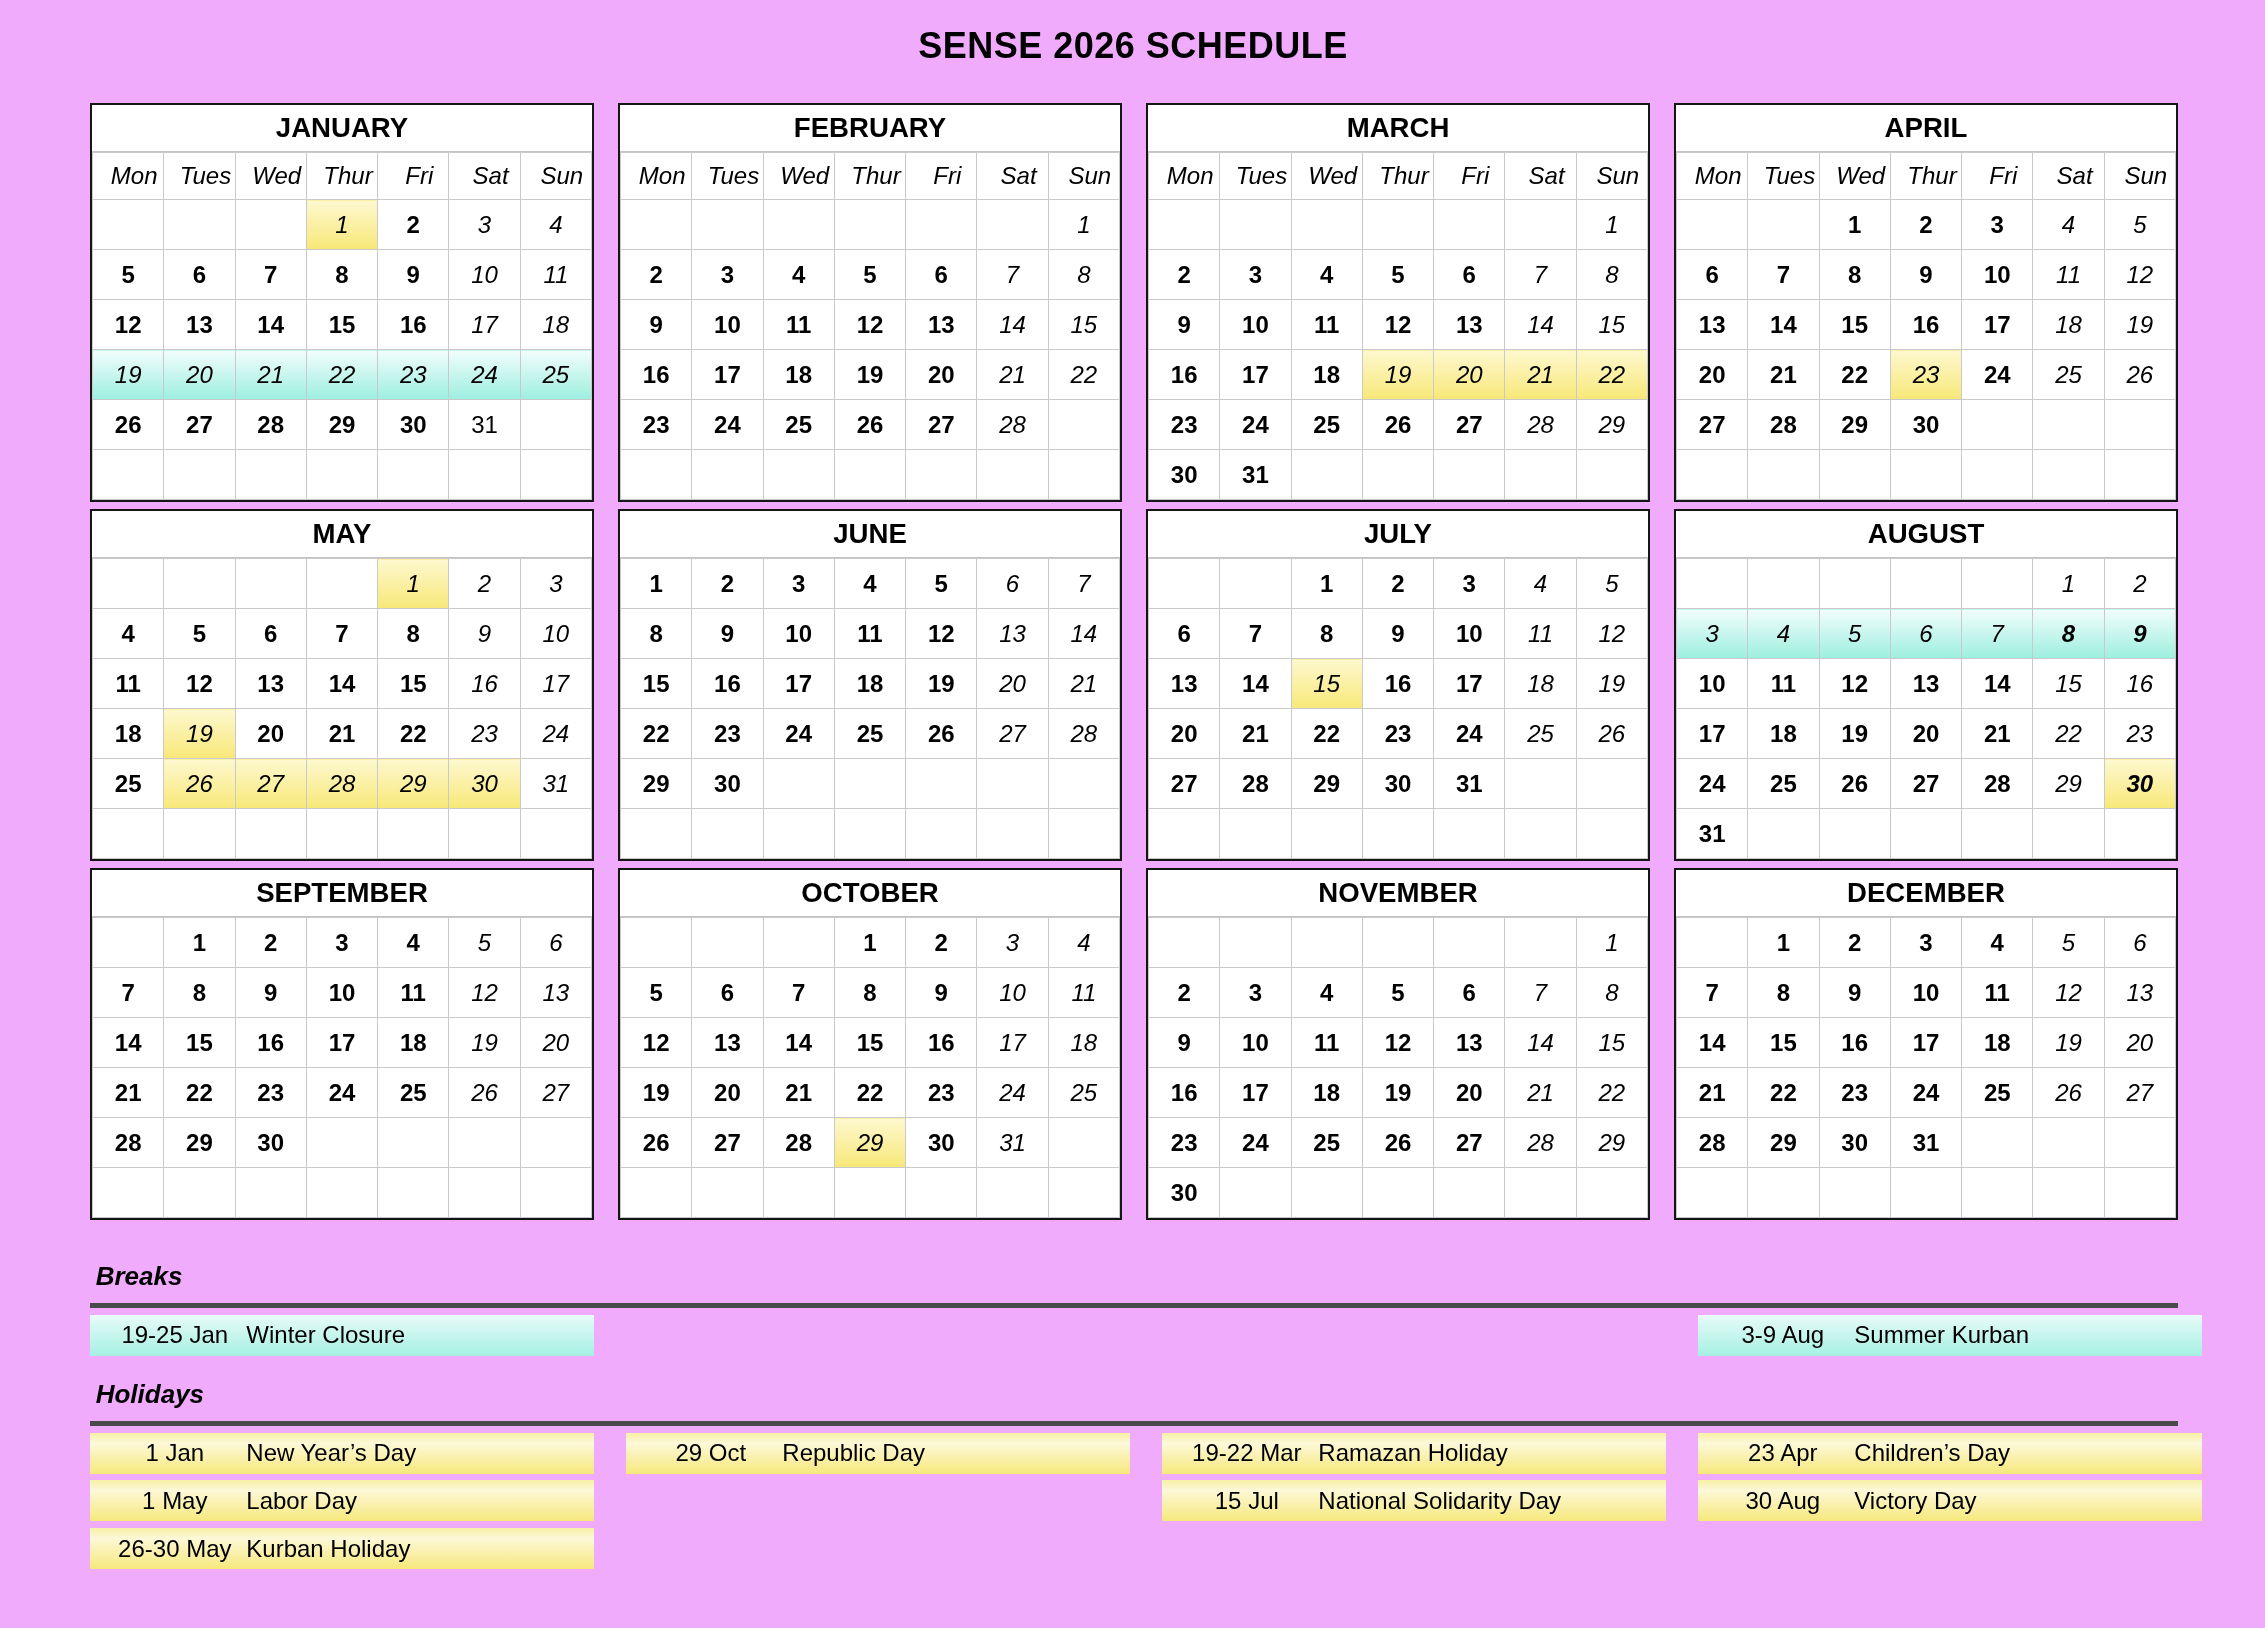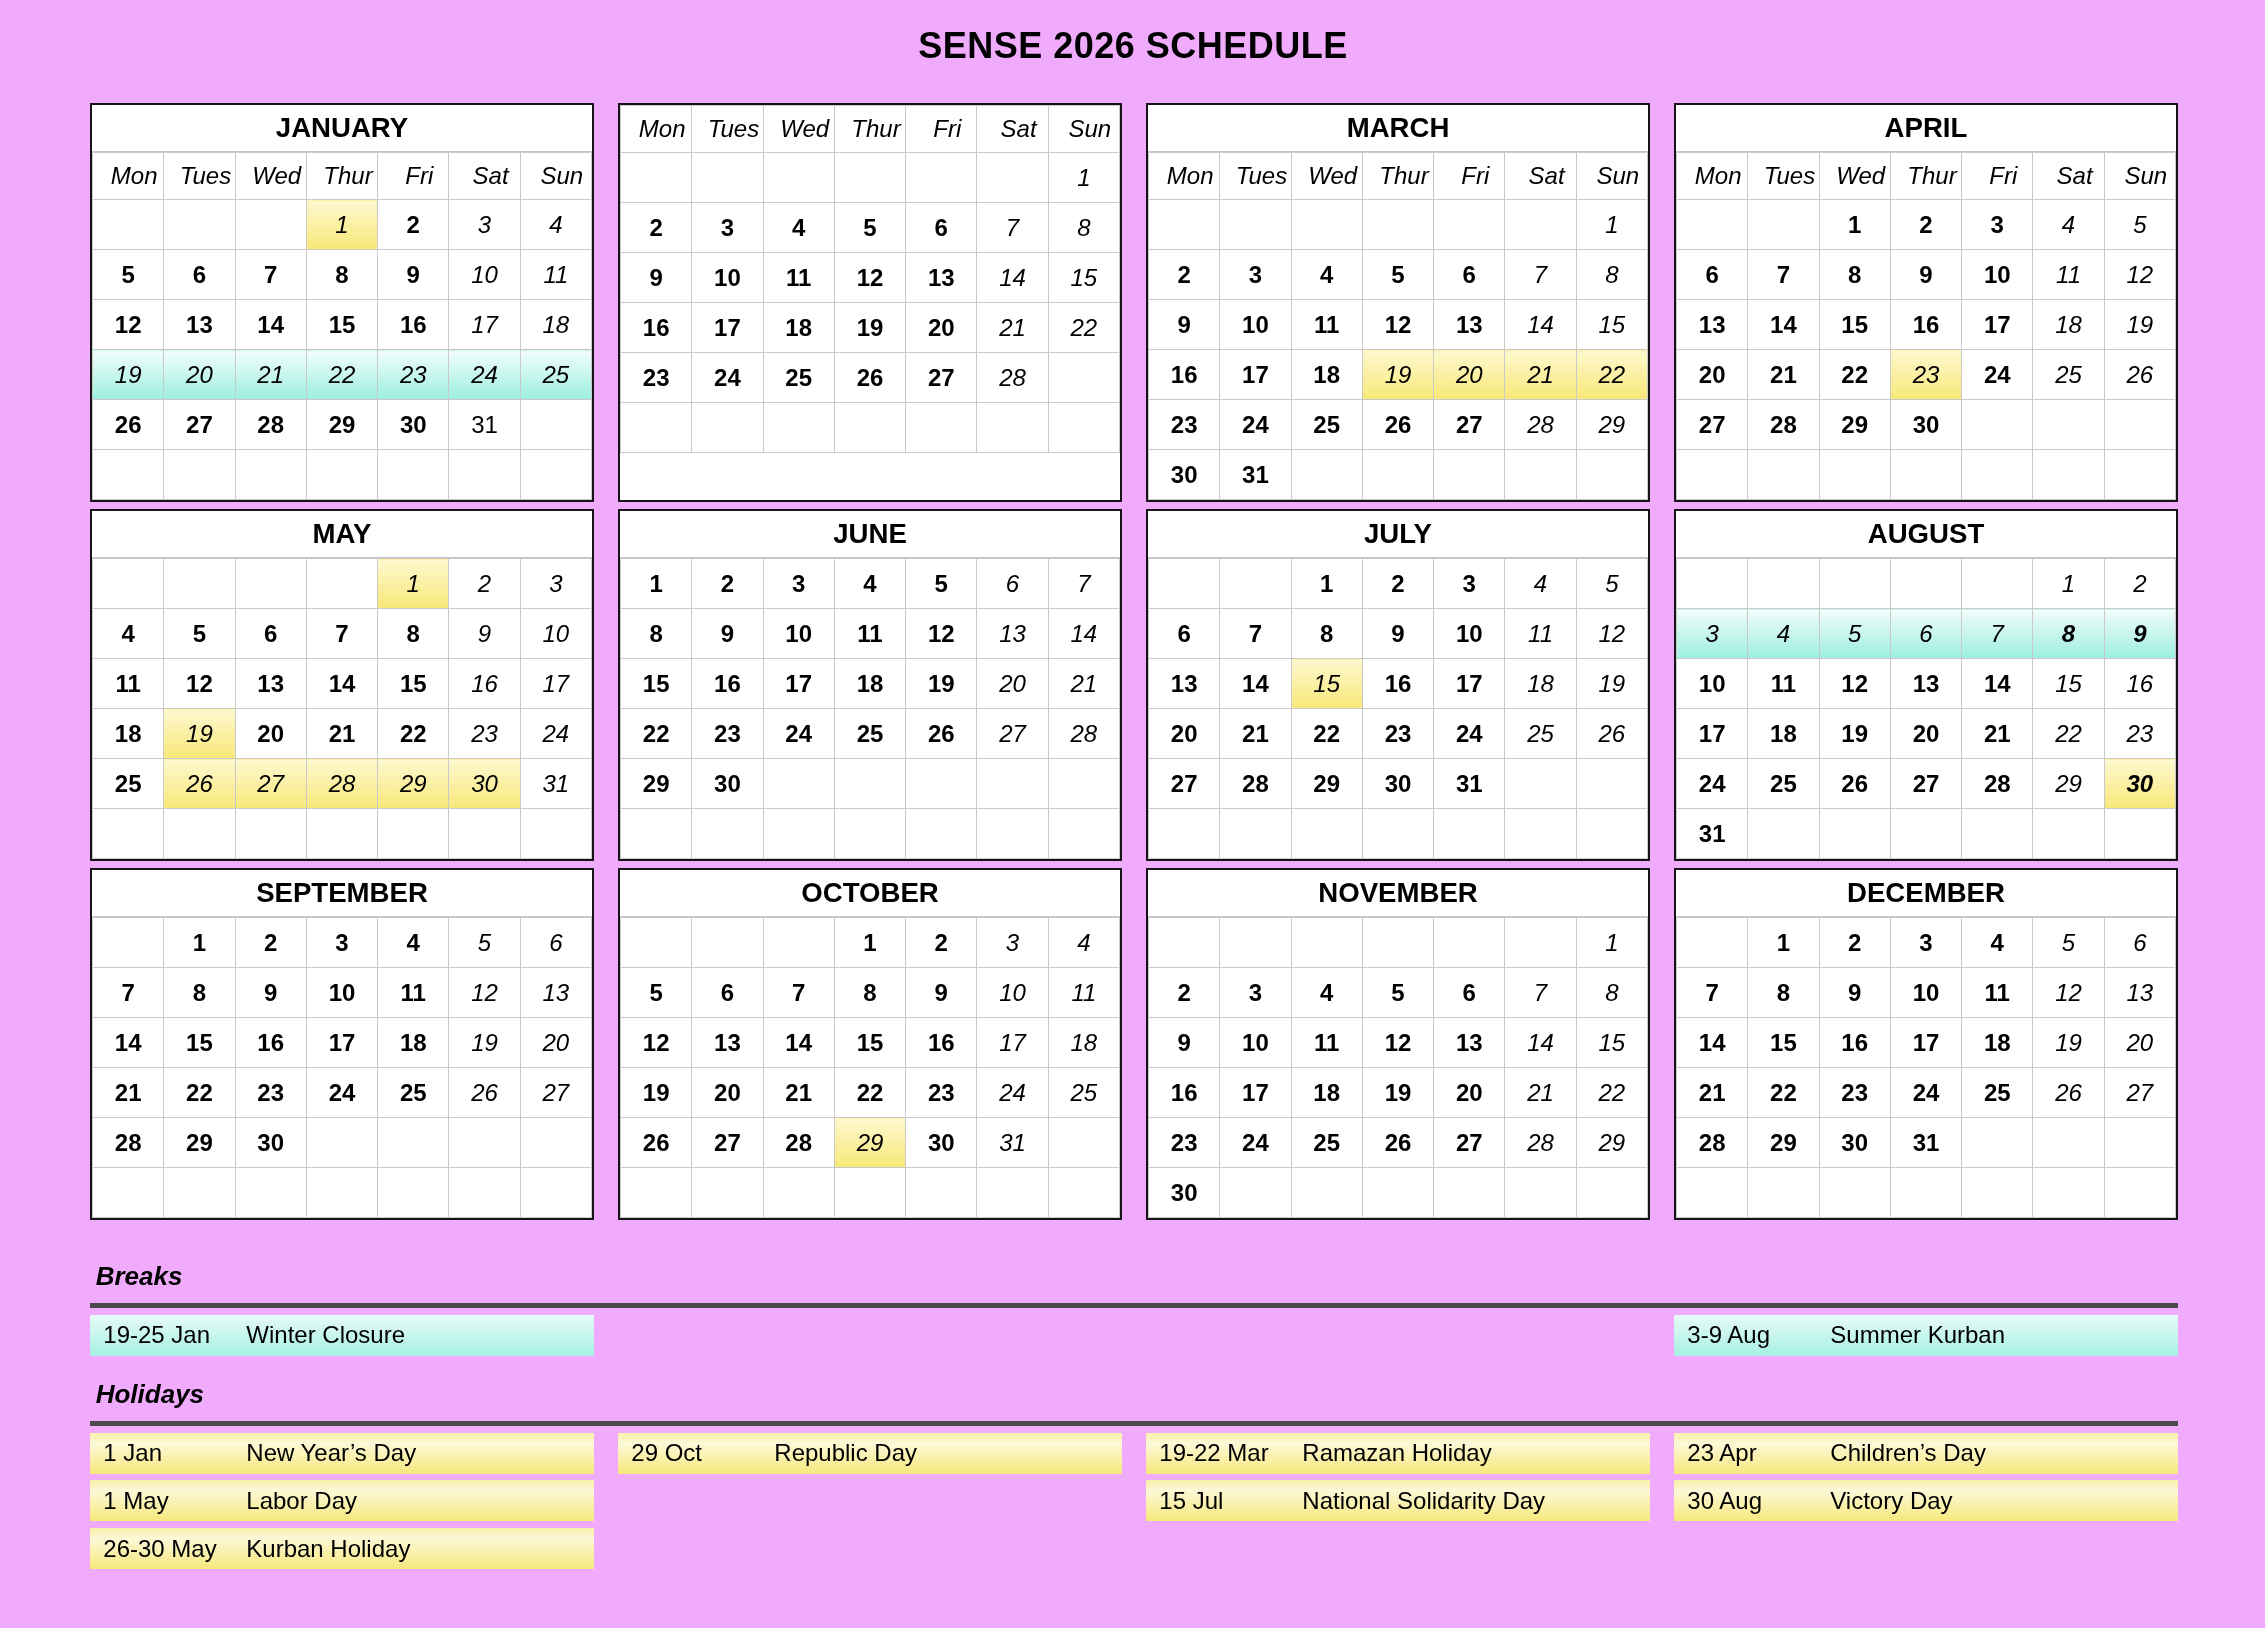--- a/index.html
+++ b/index.html
@@ -13,21 +13,21 @@
   table.cal th{height:44px;font-size:24px;font-weight:normal;font-style:italic;text-align:center;vertical-align:middle;border:1px solid #c9c9c9;padding-left:13px;}
   table.cal td{height:47px;font-size:24px;font-weight:bold;text-align:center;vertical-align:middle;border:1px solid #c9c9c9;}
   table.cal td.we,table.cal td.hl{font-weight:normal;font-style:italic;}
   table.cal td.boldov{font-weight:bold;}
   table.cal td.plain{font-weight:normal;font-style:normal;}
   table.cal td.holiday{background:linear-gradient(180deg,#fdf8cf 0%,#f8e878 100%);}
   table.cal td.break{background:linear-gradient(180deg,#f2fdfb 0%,#9cefe0 100%);}
   .legend{position:absolute;left:90px;top:1261px;width:2088px;}
   .section-heading{font-size:26px;font-weight:bold;font-style:italic;margin:0 0 11.4px 5.7px;}
   .rule{height:4.8px;background:#4a4a4a;margin-bottom:6.7px;}
-  .legend-grid{display:grid;grid-template-columns:repeat(4,504px);gap:24px;align-items:start;}
+  .legend-grid{display:grid;grid-template-columns:repeat(4,504px);gap:32px;align-items:start;text-align:center;}
   .legend-col{display:flex;flex-direction:column;gap:6.7px;}
   .legend-row{height:41px;display:flex;align-items:center;padding-left:13.3px;font-size:24px;box-sizing:border-box;}
   .legend-row.break{background:linear-gradient(180deg,#e8fbf7 0%,#a5f0e3 100%);}
   .legend-row.holiday{background:linear-gradient(180deg,#f7f0a6 0%,#fdf8d8 25%,#f6e87c 100%);}
   .legend-row .dates{width:143px;flex:none;}
   .holidays-block{margin-top:23px;}
 </style>
 </head>
 <body>
 
@@ -101,20 +101,21 @@
               <td></td>
               <td></td>
               <td></td>
               <td></td>
               <td></td>
             </tr>
           </tbody>
         </table>
       </div>
       <div class="month">
+        <div class="month-title">FEBRUARY</div>
         <table class="cal">
           <thead>
             <tr>
               <th class="dow">Mon</th>
               <th class="dow">Tues</th>
               <th class="dow">Wed</th>
               <th class="dow">Thur</th>
               <th class="dow">Fri</th>
               <th class="dow">Sat</th>
               <th class="dow">Sun</th>

